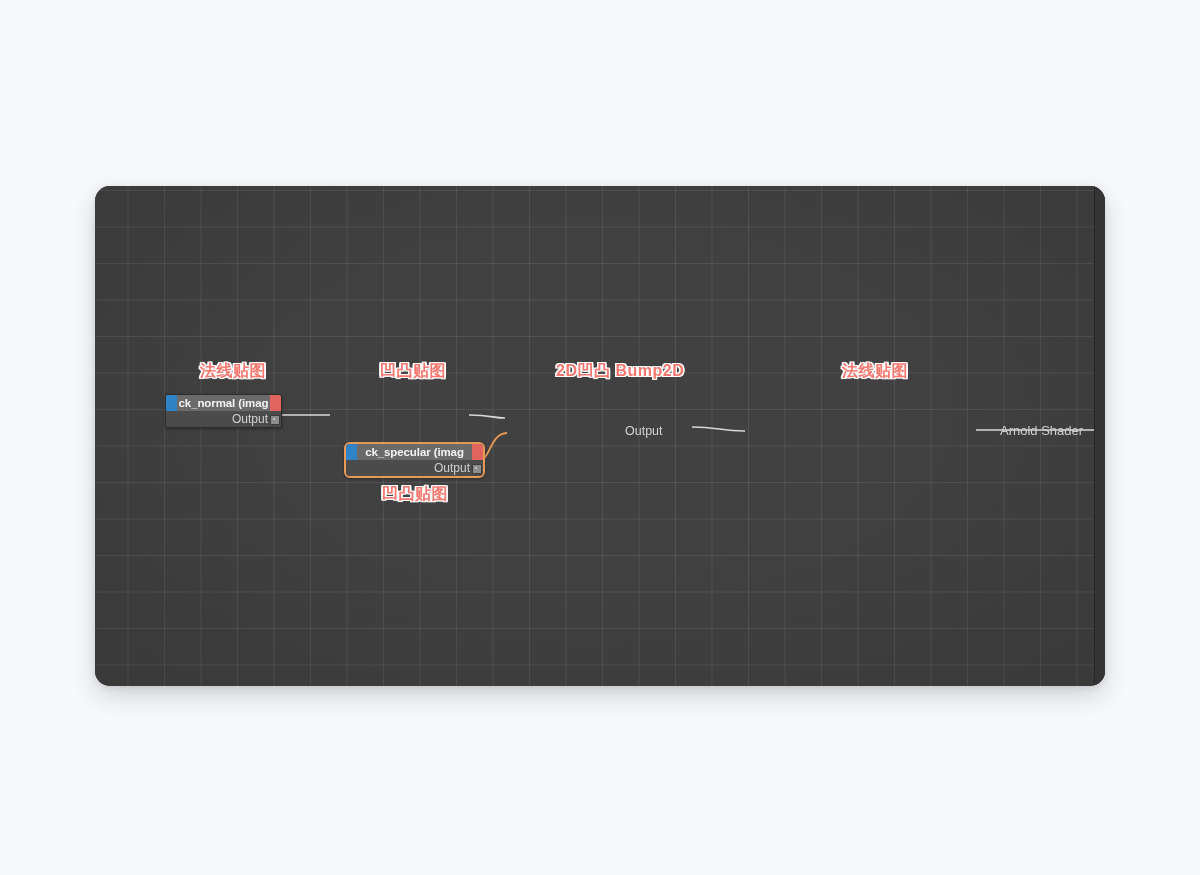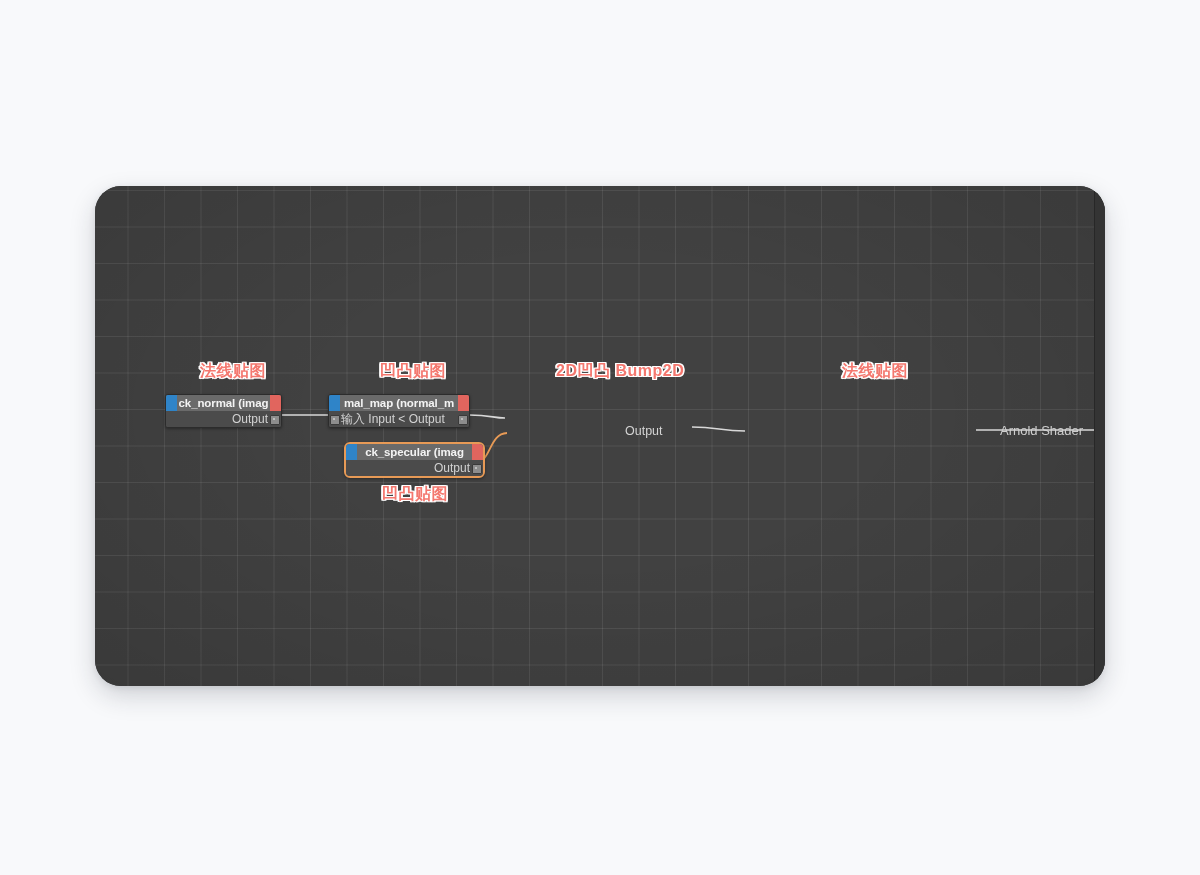--- a/index.html
+++ b/index.html
@@ -19,21 +19,21 @@
     background: #f8f9fb;
   }
 
   
   .editor-panel {
     position: absolute;
     left: 95px;
     top: 186px;
     width: 1010px;
     height: 500px;
-    border-radius: 26px;
+    border-radius: 15px;
     background: #3f3f3f;
     box-shadow: 0 10px 26px rgba(30, 35, 50, 0.18),
                 0 2px 6px rgba(30, 35, 50, 0.10);
     overflow: hidden;
   }
 
   .grid-layer {
     position: absolute;
     inset: 0;
     background-color: #414141;
@@ -216,34 +216,20 @@
         <span class="title-swatch red"></span>
       </div>
       <div class="node-body">
         <div class="node-row row-right">
           <span>Output</span>
           <span class="port out"></span>
         </div>
       </div>
     </div>
 
-    <div class="node" style="left:233px; top:208px; width:142px;">
-      <div class="node-title">
-        <span class="title-swatch blue"></span>
-        <span>mal_map (normal_m</span>
-        <span class="title-swatch red"></span>
-      </div>
-      <div class="node-body">
-        <div class="node-row row-left">
-          <span class="port in"></span>
-          <span>输入 Input &lt; Output</span>
-          <span class="port out"></span>
-        </div>
-      </div>
-    </div>
 
     <div class="node selected" style="left:249px; top:256px; width:141px;">
       <div class="node-title">
         <span class="title-swatch blue"></span>
         <span>ck_specular (imag</span>
         <span class="title-swatch red"></span>
       </div>
       <div class="node-body">
         <div class="node-row row-right">
           <span>Output</span>

